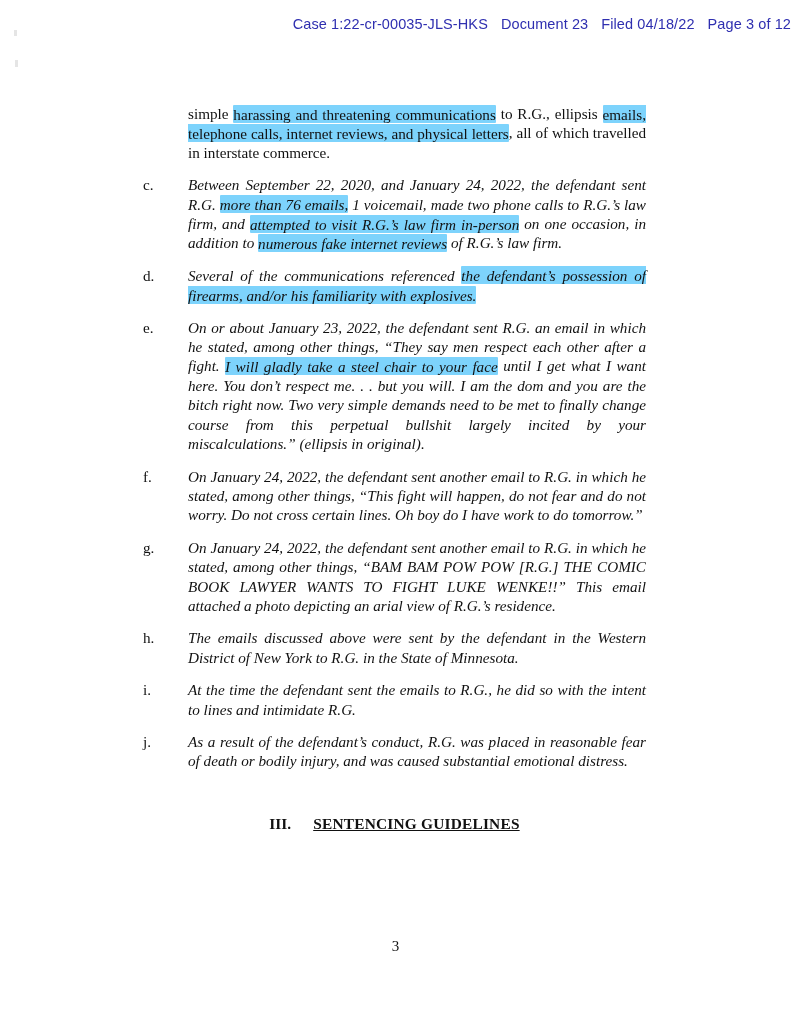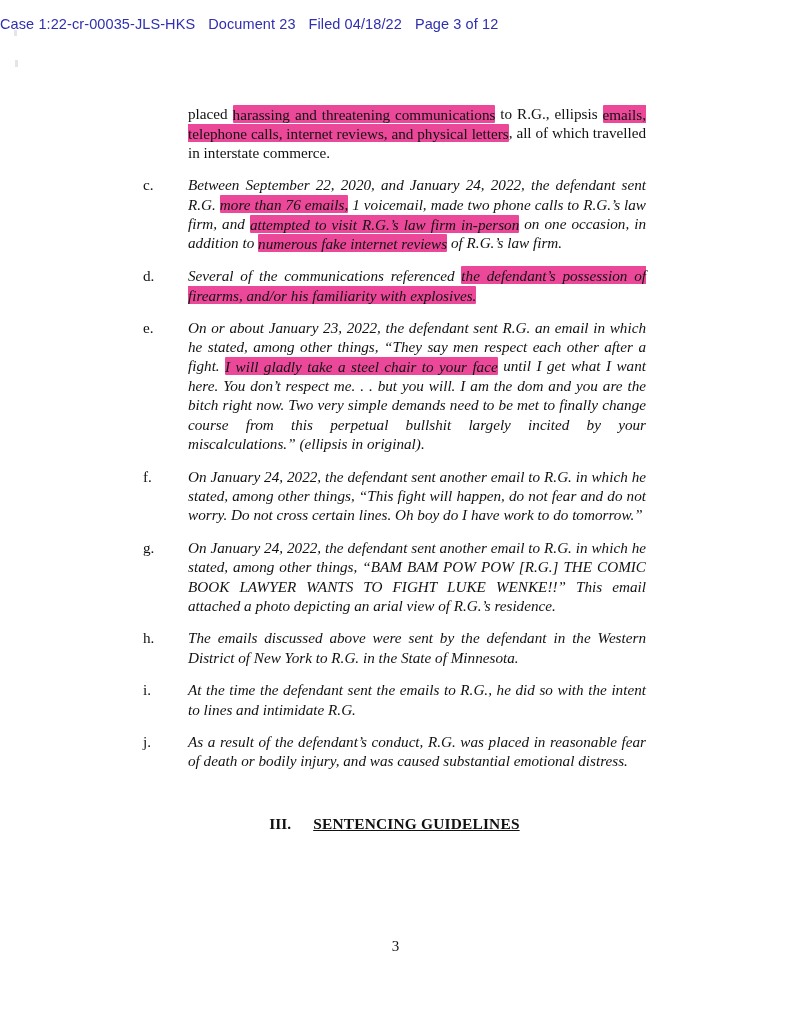--- a/index.html
+++ b/index.html
@@ -19,21 +19,21 @@
     overflow: hidden;
     box-sizing: border-box;
   }
 
   
   .ecf-header {
     position: absolute;
     top: 16px;
     left: 0;
     width: 791px;
-    text-align: left;
+    text-align: right;
     font-family: "Liberation Sans", "DejaVu Sans", sans-serif;
     font-size: 14.5px;
     letter-spacing: 0.1px;
     color: #2f2fb0;
     white-space: nowrap;
   }
   .ecf-header .seg { display: inline-block; }
   .ecf-gap { display: inline-block; width: 13px; }
 
   
@@ -77,21 +77,21 @@
     width: 34px;
     text-align: left;
   }
   .item-body { display: block; font-style: italic; }
 
   
   .item-body, .continuation { }
 
   
   mark.hl {
-    background: #ec4899;
+    background: #7dd3fc;
     color: inherit;
     padding: 0.5px 0;
     border-radius: 1px;
   }
 
   
   .section-heading {
     position: absolute;
     left: 143px;
     top: 815px;
@@ -147,21 +147,21 @@
 
   <div class="ecf-header">
     <span class="seg">Case 1:22-cr-00035-JLS-HKS</span><span class="ecf-gap"></span><span class="seg">Document 23</span><span class="ecf-gap"></span><span class="seg">Filed 04/18/22</span><span class="ecf-gap"></span><span class="seg">Page 3 of 12</span>
   </div>
 
   <div class="speck speck-a"></div>
   <div class="speck speck-b"></div>
 
   <div class="body-block">
 
-    <p class="continuation"><span>placed </span><mark class="hl">harassing and threatening communications</mark><span> to R.G., ellipsis </span><mark class="hl">emails, telephone calls, internet reviews, and physical letters</mark><span>, all of which travelled in interstate commerce.</span></p>
+    <p class="continuation"><span>simple </span><mark class="hl">harassing and threatening communications</mark><span> to R.G., ellipsis </span><mark class="hl">emails, telephone calls, internet reviews, and physical letters</mark><span>, all of which travelled in interstate commerce.</span></p>
 
     <div class="item">
       <span class="item-marker">c.</span>
       <span class="item-body"><span>Between September 22, 2020, and January 24, 2022, the defendant sent R.G. </span><mark class="hl">more than 76 emails,</mark><span> 1 voicemail, made two phone calls to R.G.’s law firm, and </span><mark class="hl">attempted to visit R.G.’s law firm in-person</mark><span> on one occasion, in addition to </span><mark class="hl">numerous fake internet reviews</mark><span> of R.G.’s law firm.</span></span>
     </div>
 
     <div class="item">
       <span class="item-marker">d.</span>
       <span class="item-body"><span>Several of the communications referenced </span><mark class="hl">the defendant’s possession of firearms, and/or his familiarity with explosives.</mark><span></span></span>
     </div>

